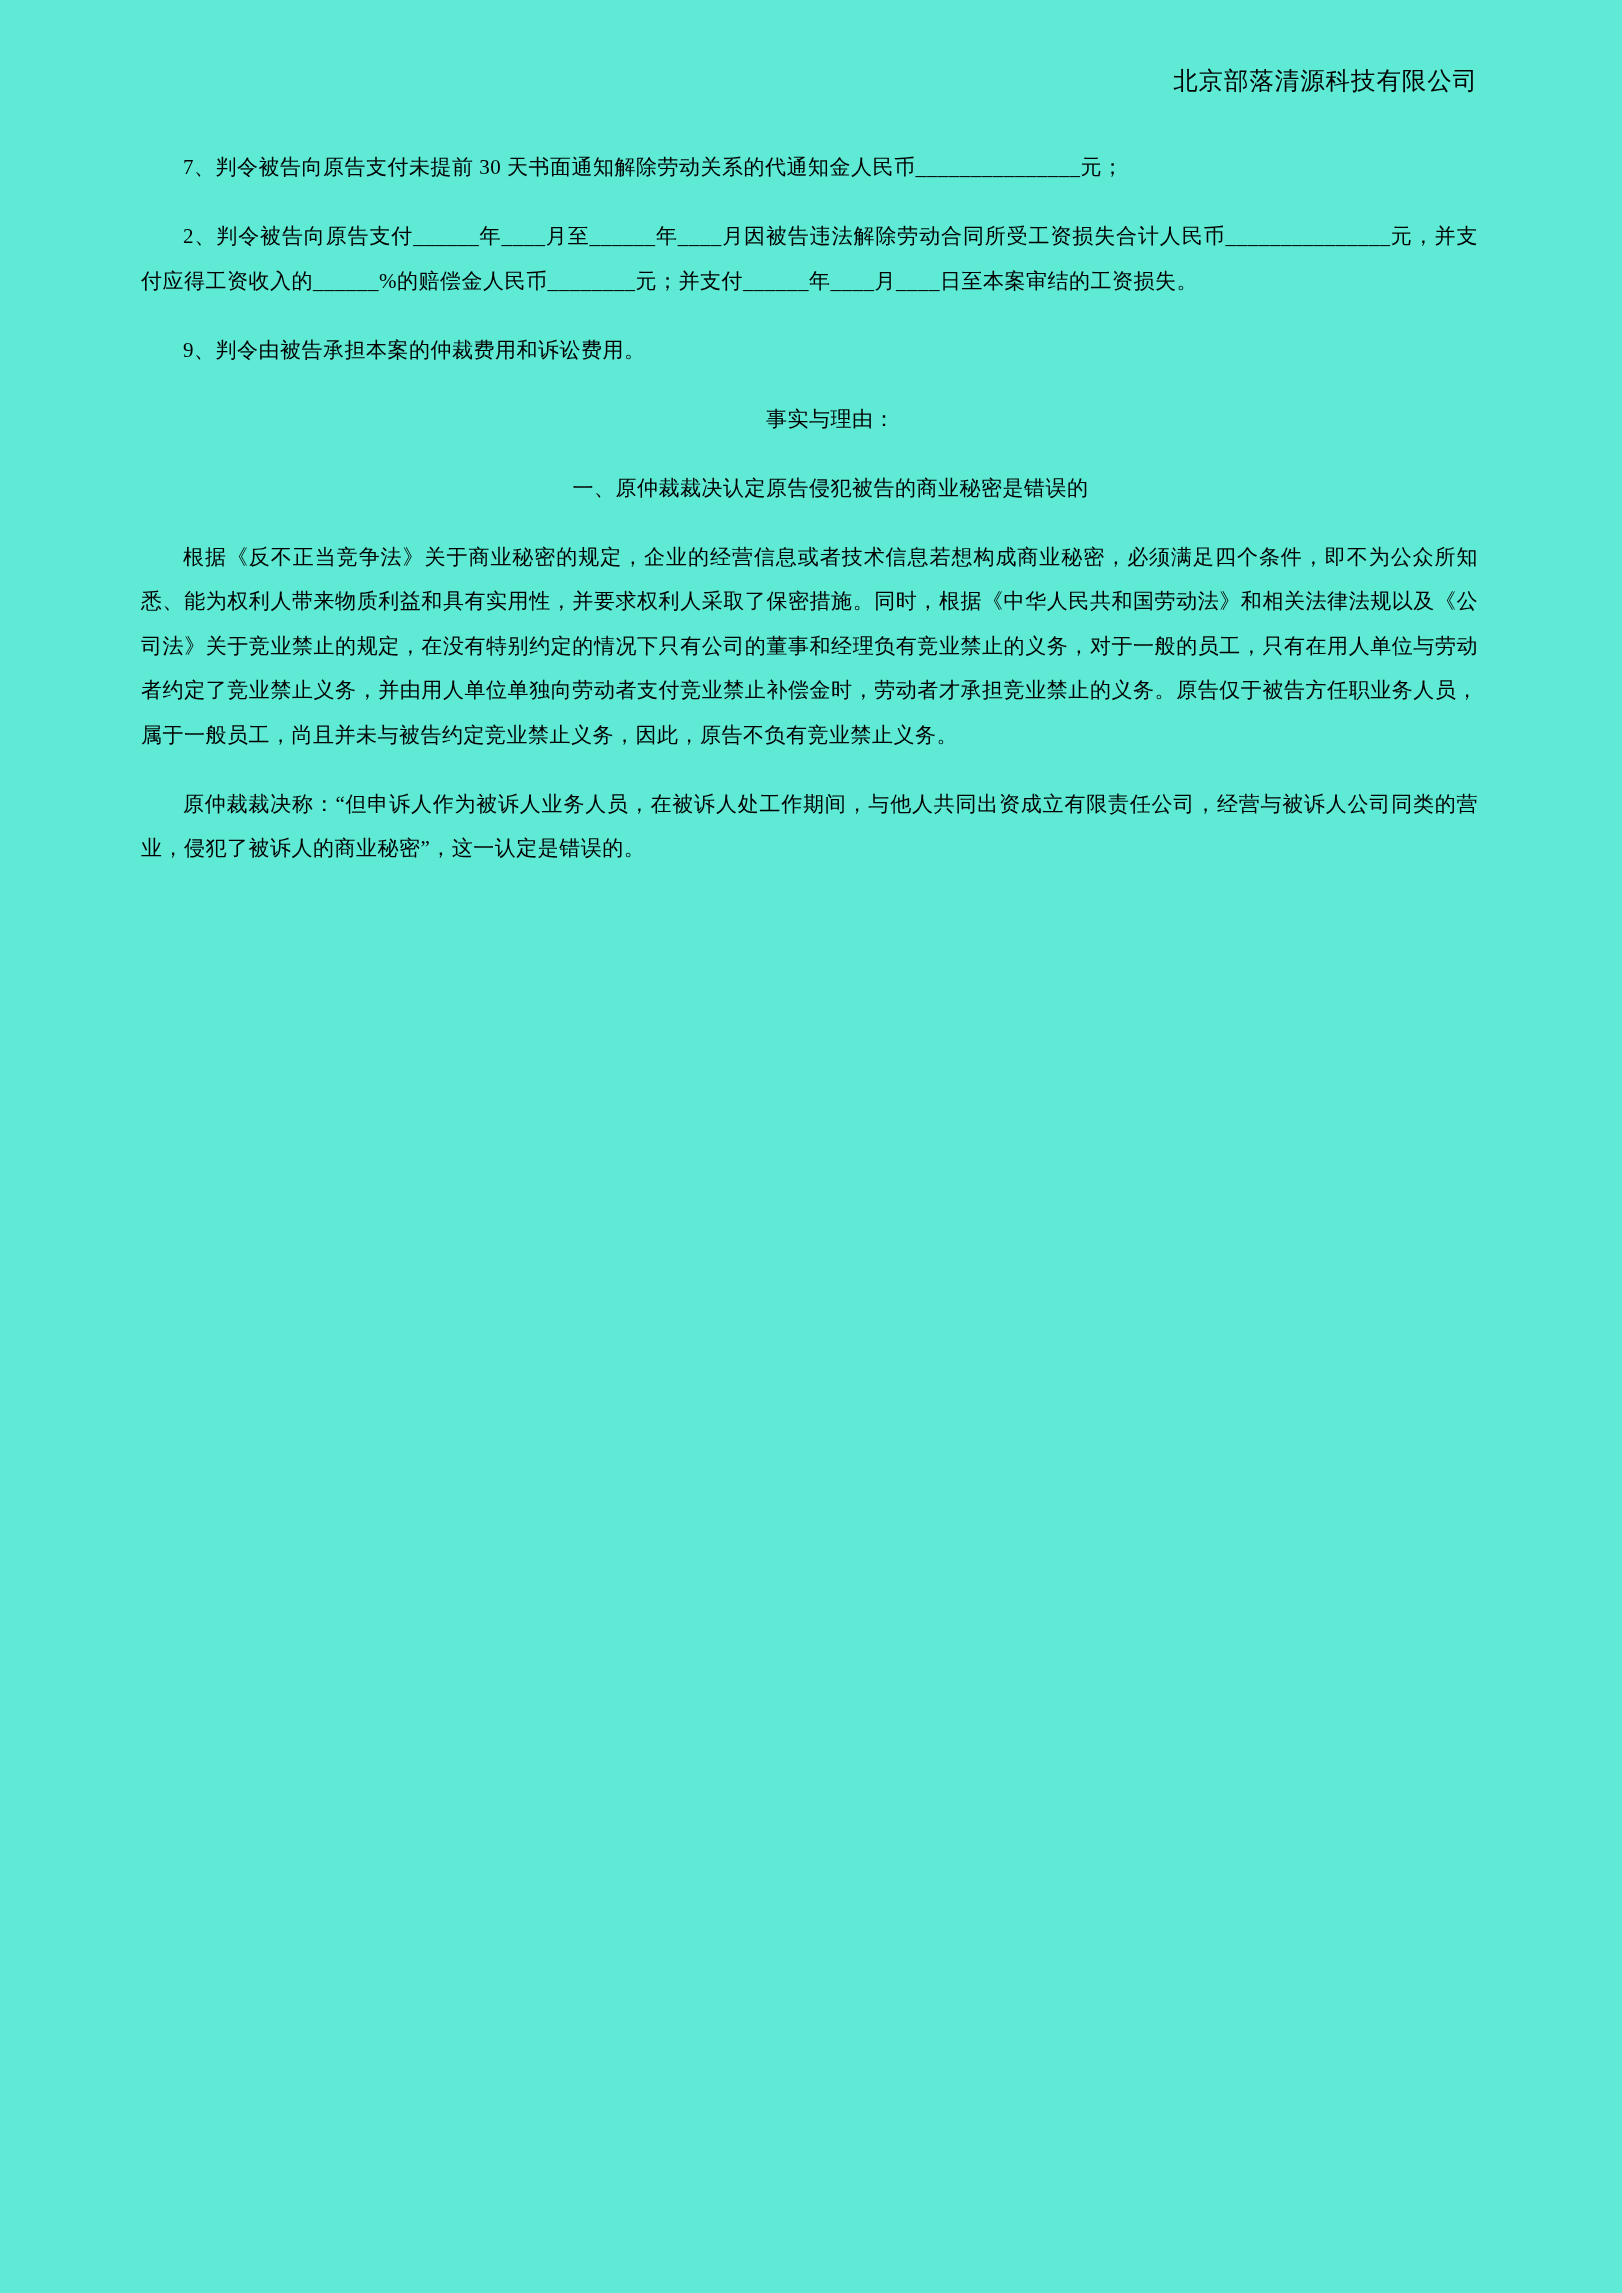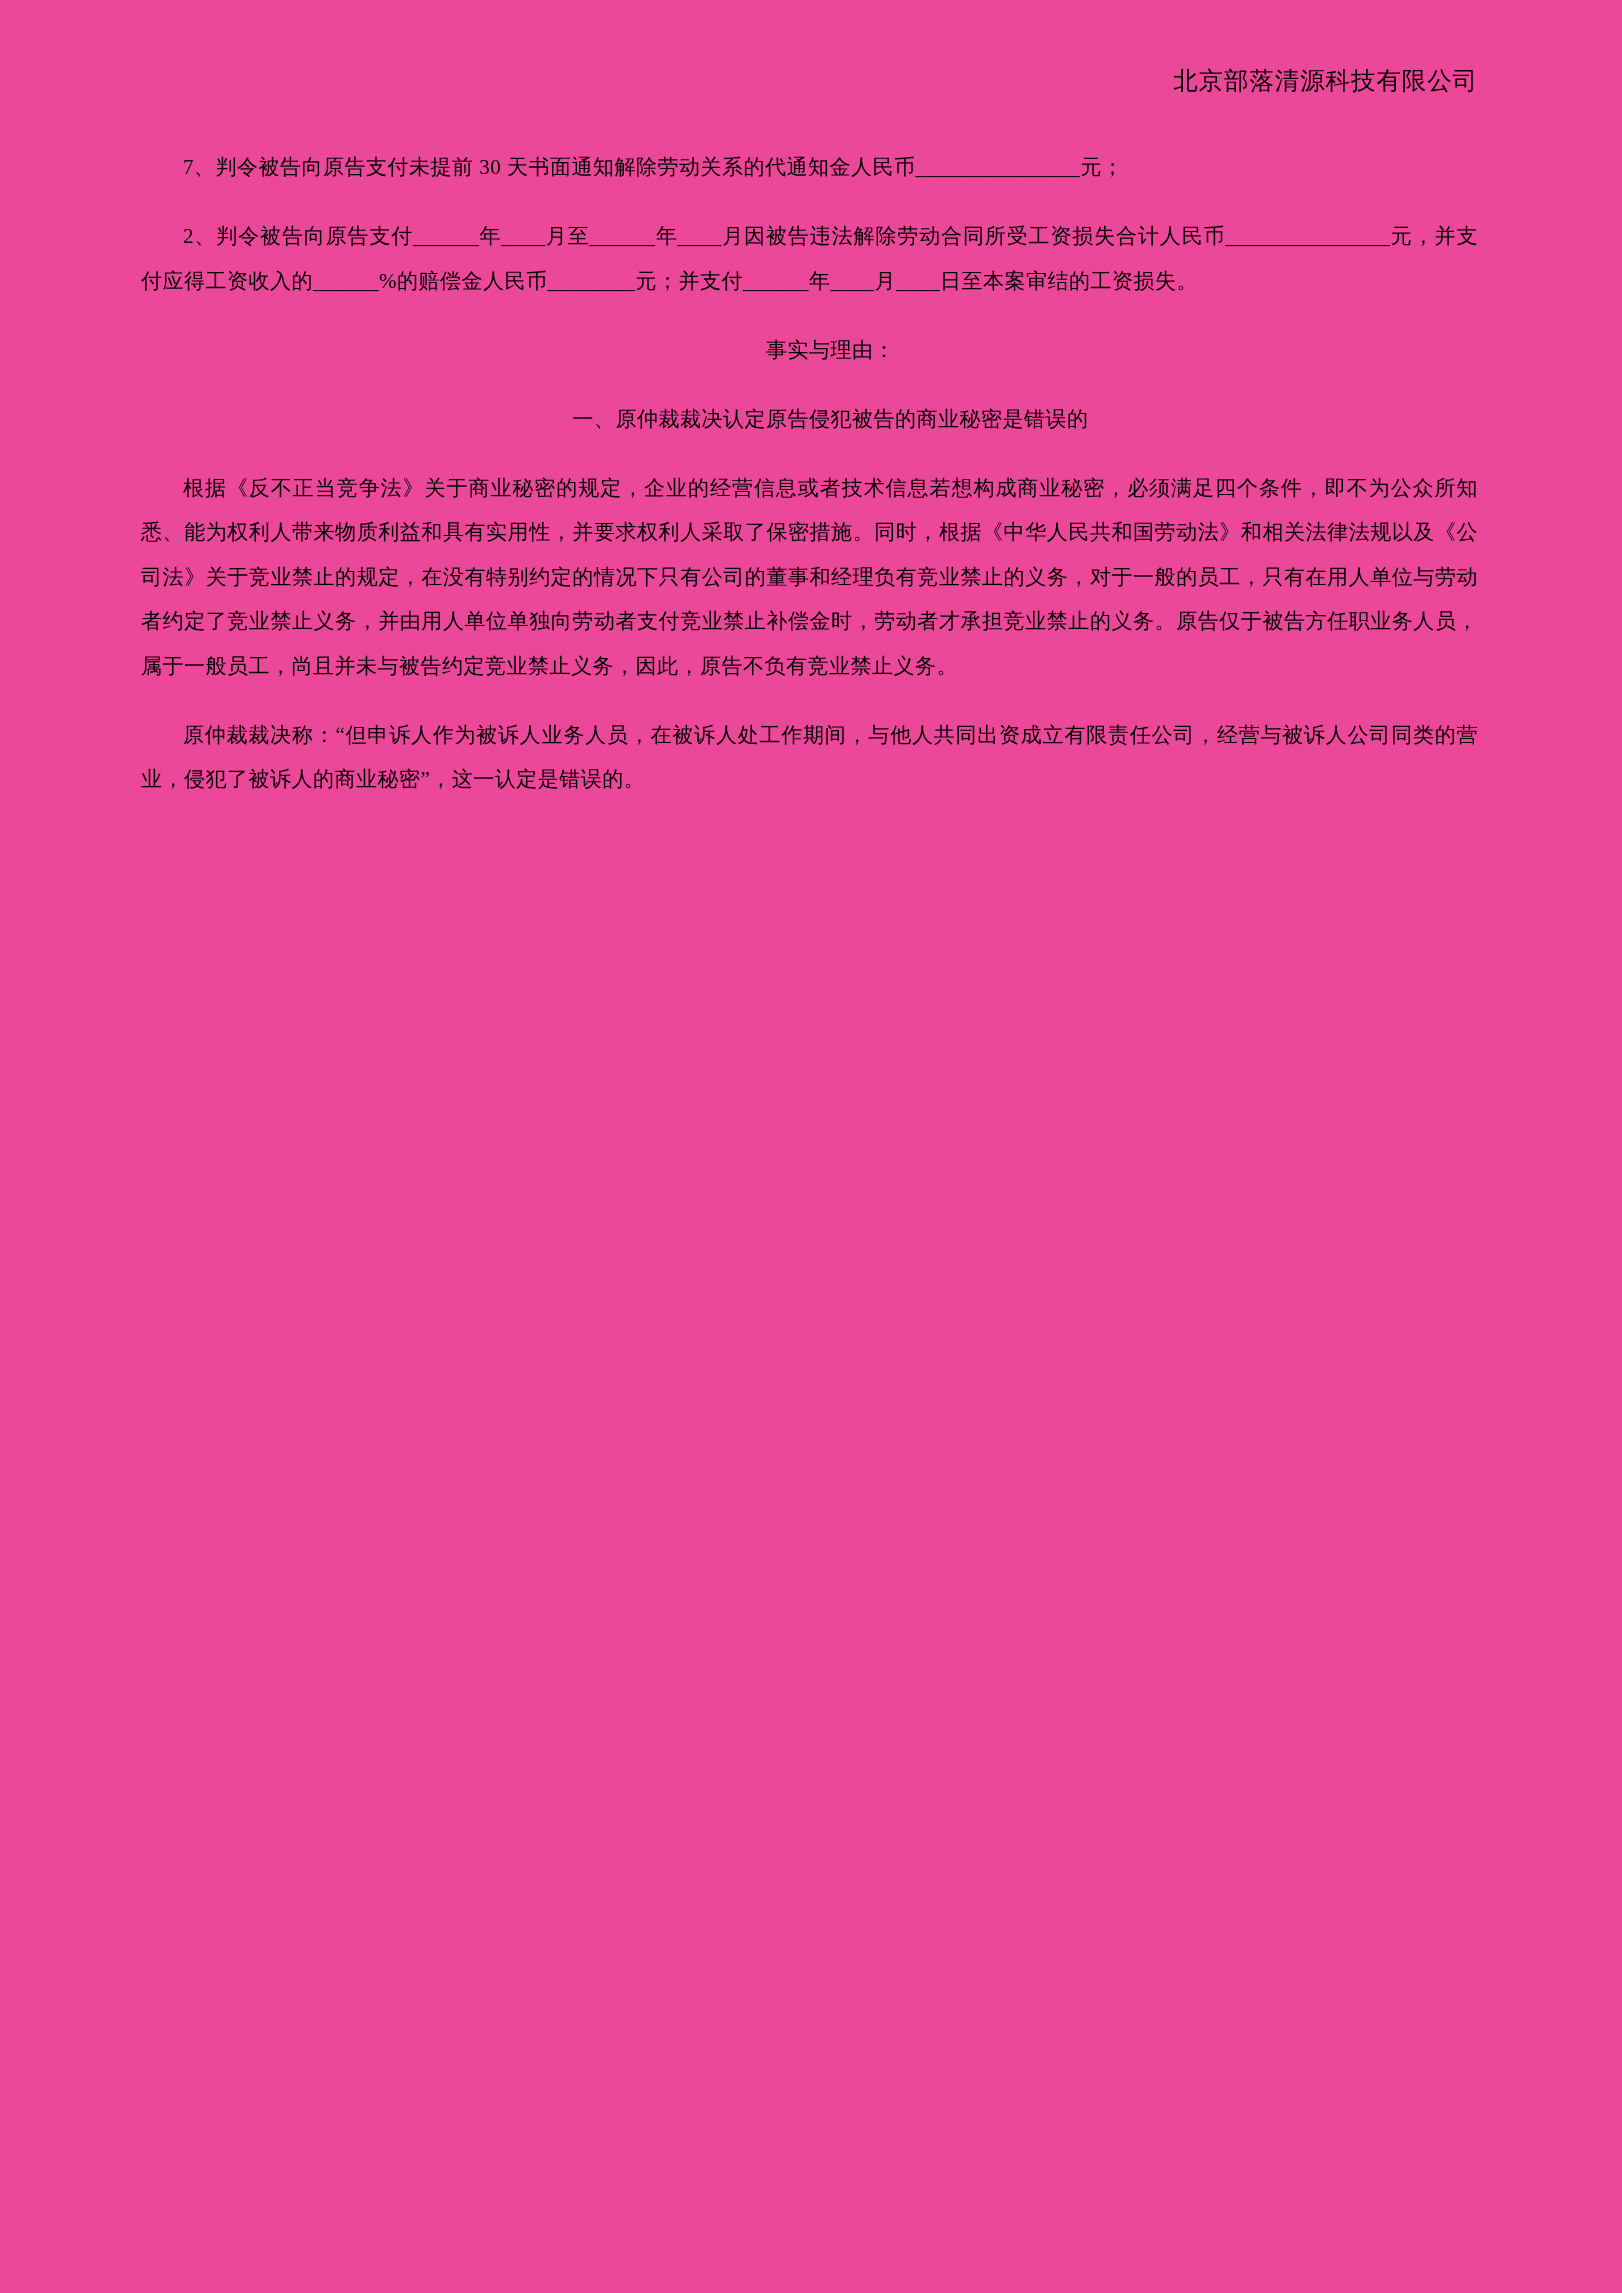--- a/index.html
+++ b/index.html
@@ -5,21 +5,21 @@
   html, body {
     margin: 0;
     padding: 0;
     background: #ffffff;
   }
   .page {
     position: relative;
     width: 1623px;
     min-height: 2294px;
     margin: 0 auto;
-    background: #ec4899;
+    background: #5eead4;
     box-sizing: border-box;
     padding: 64px 145px 109px 141px;
     font-family: "Liberation Serif", "DejaVu Serif", serif;
     color: #000000;
   }
   .doc-header {
     text-align: right;
     font-size: 24.5px;
     line-height: 1.4;
     margin-bottom: 47px;
@@ -46,20 +46,21 @@
   <div class="doc-header">
     <span>北京部落清源科技有限公司</span>
   </div>
 
   <div class="content">
 
     <p>7、判令被告向原告支付未提前 30 天书面通知解除劳动关系的代通知金人民币_______________元；</p>
 
     <p>2、判令被告向原告支付______年____月至______年____月因被告违法解除劳动合同所受工资损失合计人民币_______________元，并支付应得工资收入的______%的赔偿金人民币________元；并支付______年____月____日至本案审结的工资损失。</p>
 
+    <p>9、判令由被告承担本案的仲裁费用和诉讼费用。</p>
 
     <p class="heading">事实与理由：</p>
 
     <p class="heading">一、原仲裁裁决认定原告侵犯被告的商业秘密是错误的</p>
 
     <p>根据《反不正当竞争法》关于商业秘密的规定，企业的经营信息或者技术信息若想构成商业秘密，必须满足四个条件，即不为公众所知悉、能为权利人带来物质利益和具有实用性，并要求权利人采取了保密措施。同时，根据《中华人民共和国劳动法》和相关法律法规以及《公司法》关于竞业禁止的规定，在没有特别约定的情况下只有公司的董事和经理负有竞业禁止的义务，对于一般的员工，只有在用人单位与劳动者约定了竞业禁止义务，并由用人单位单独向劳动者支付竞业禁止补偿金时，劳动者才承担竞业禁止的义务。原告仅于被告方任职业务人员，属于一般员工，尚且并未与被告约定竞业禁止义务，因此，原告不负有竞业禁止义务。</p>
 
     <p>原仲裁裁决称：“但申诉人作为被诉人业务人员，在被诉人处工作期间，与他人共同出资成立有限责任公司，经营与被诉人公司同类的营业，侵犯了被诉人的商业秘密”，这一认定是错误的。</p>
 
 

